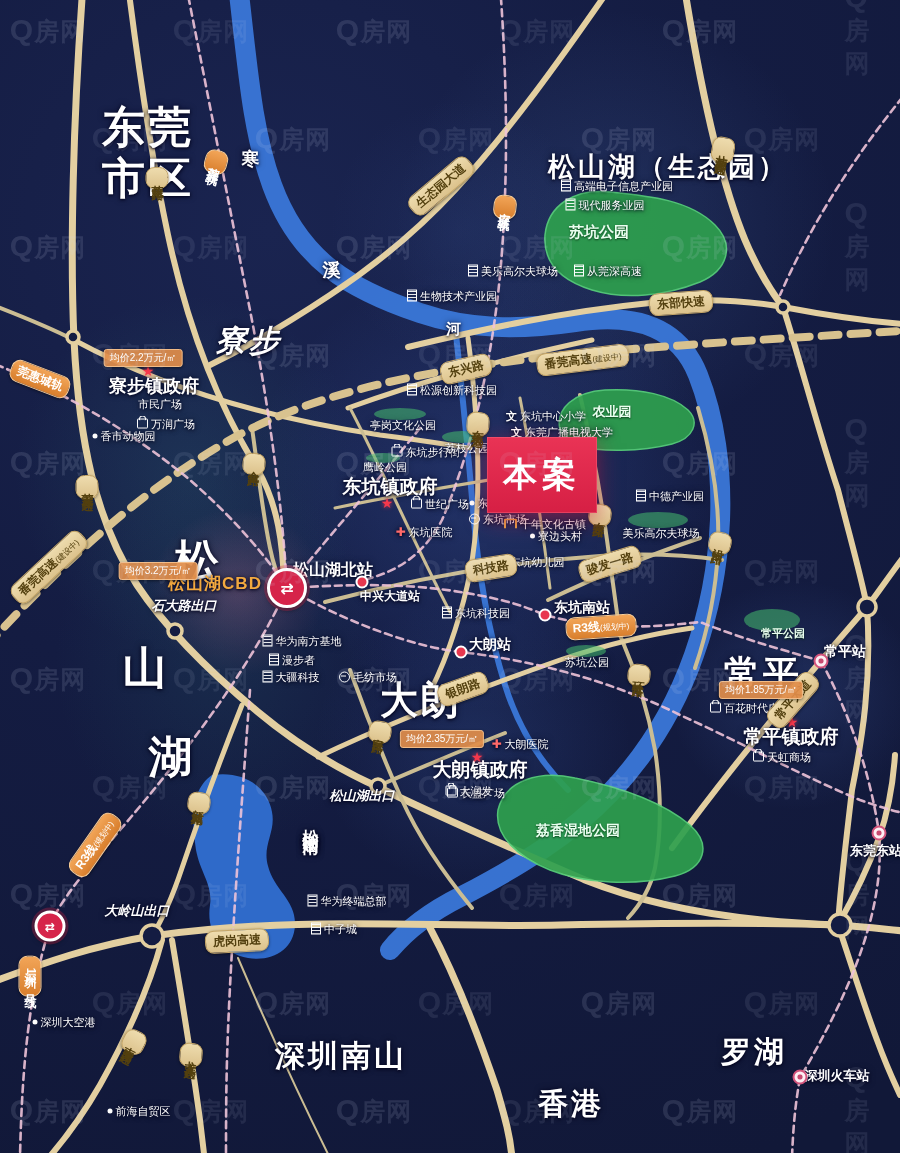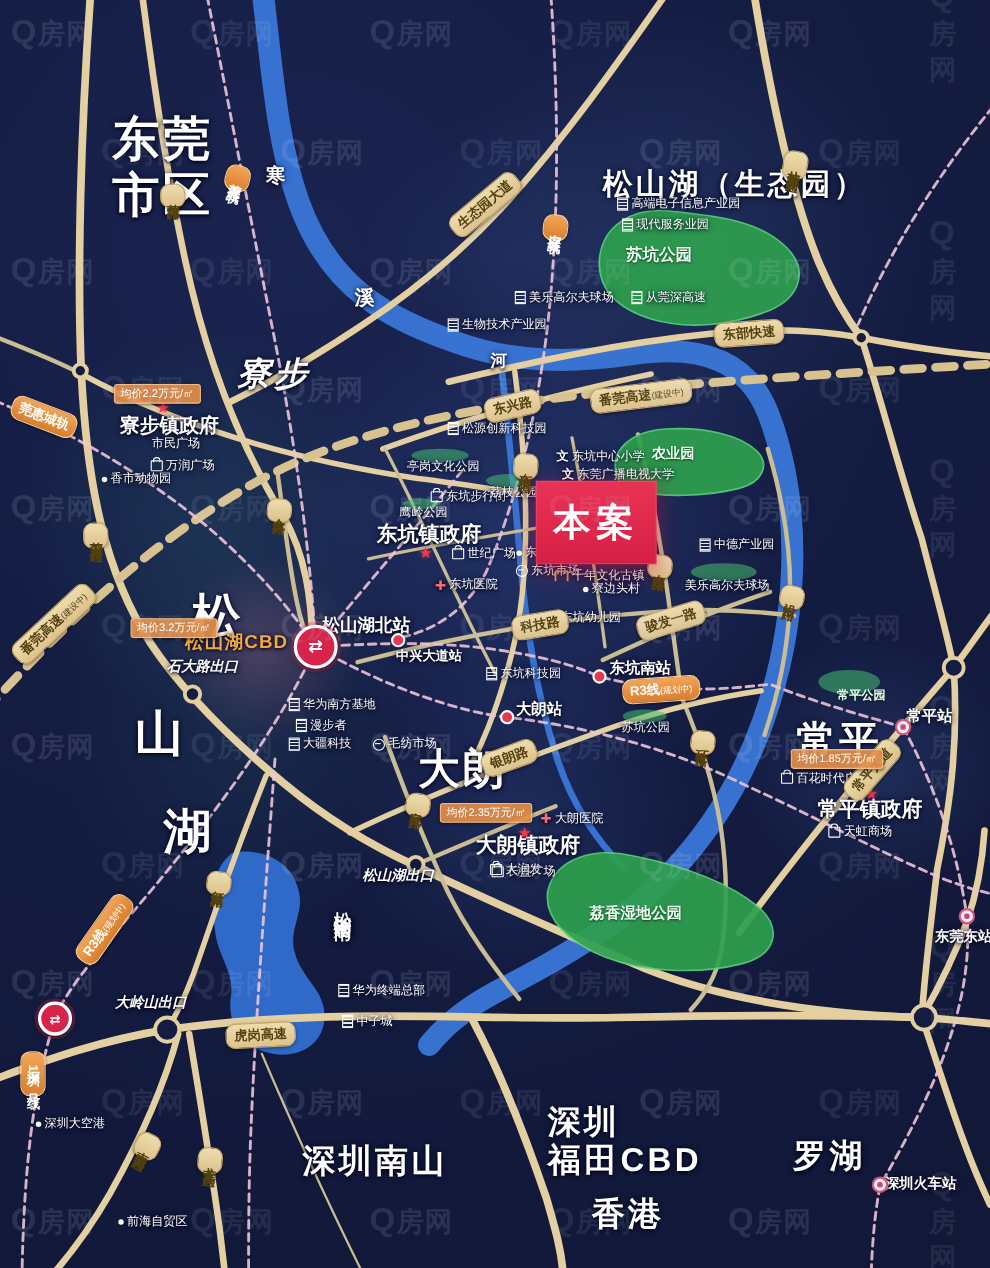--- a/index.html
+++ b/index.html
@@ -142,22 +142,20 @@
       <div class="lab area" style="left: 421px; top: 700px; font-size: 38px;">大朗</div>
       <div class="lab area" style="left: 763px; top: 674px; font-size: 36px;">常平</div>
       <div class="lab area" style="left: 198px; top: 561px; font-size: 44px;">松</div>
       <div class="lab area" style="left: 146px; top: 668px; font-size: 44px;">山</div>
       <div class="lab area" style="left: 172px; top: 757px; font-size: 44px;">湖</div>
       <div class="lab area vert" style="left: 310px; top: 824px; font-size: 16px;">松湖烟雨</div>
       <div class="lab area" style="left: 252px; top: 160px; font-size: 18px;">寒</div>
       <div class="lab area" style="left: 333px; top: 271px; font-size: 18px;">溪</div>
       <div class="lab area" style="left: 455px; top: 329px; font-size: 15px;">河</div>
       <div class="lab area" style="left: 341px; top: 1056px; font-size: 30px;">深圳南山</div>
-      <div class="lab area" style="left: 568px; top: 1038px; font-size: 30px;">深圳
-福田CBD</div>
       <div class="lab area" style="left: 571px; top: 1104px; font-size: 30px;">香港</div>
       <div class="lab area" style="left: 754px; top: 1052px; font-size: 30px;">罗湖</div>
       <div class="lab gov" style="left: 154px; top: 387px; font-size: 18px;">寮步镇政府</div>
       <div class="star" style="left: 148px; top: 371px;">★</div>
       <div class="lab gov" style="left: 390px; top: 487px; font-size: 19px;">东坑镇政府</div>
       <div class="star" style="left: 387px; top: 503px;">★</div>
       <div class="lab gov" style="left: 480px; top: 770px; font-size: 19px;">大朗镇政府</div>
       <div class="star" style="left: 477px; top: 757px;">★</div>
       <div class="lab gov" style="left: 791px; top: 737px; font-size: 19px;">常平镇政府</div>
       <div class="star" style="left: 792px; top: 722px;">★</div>

